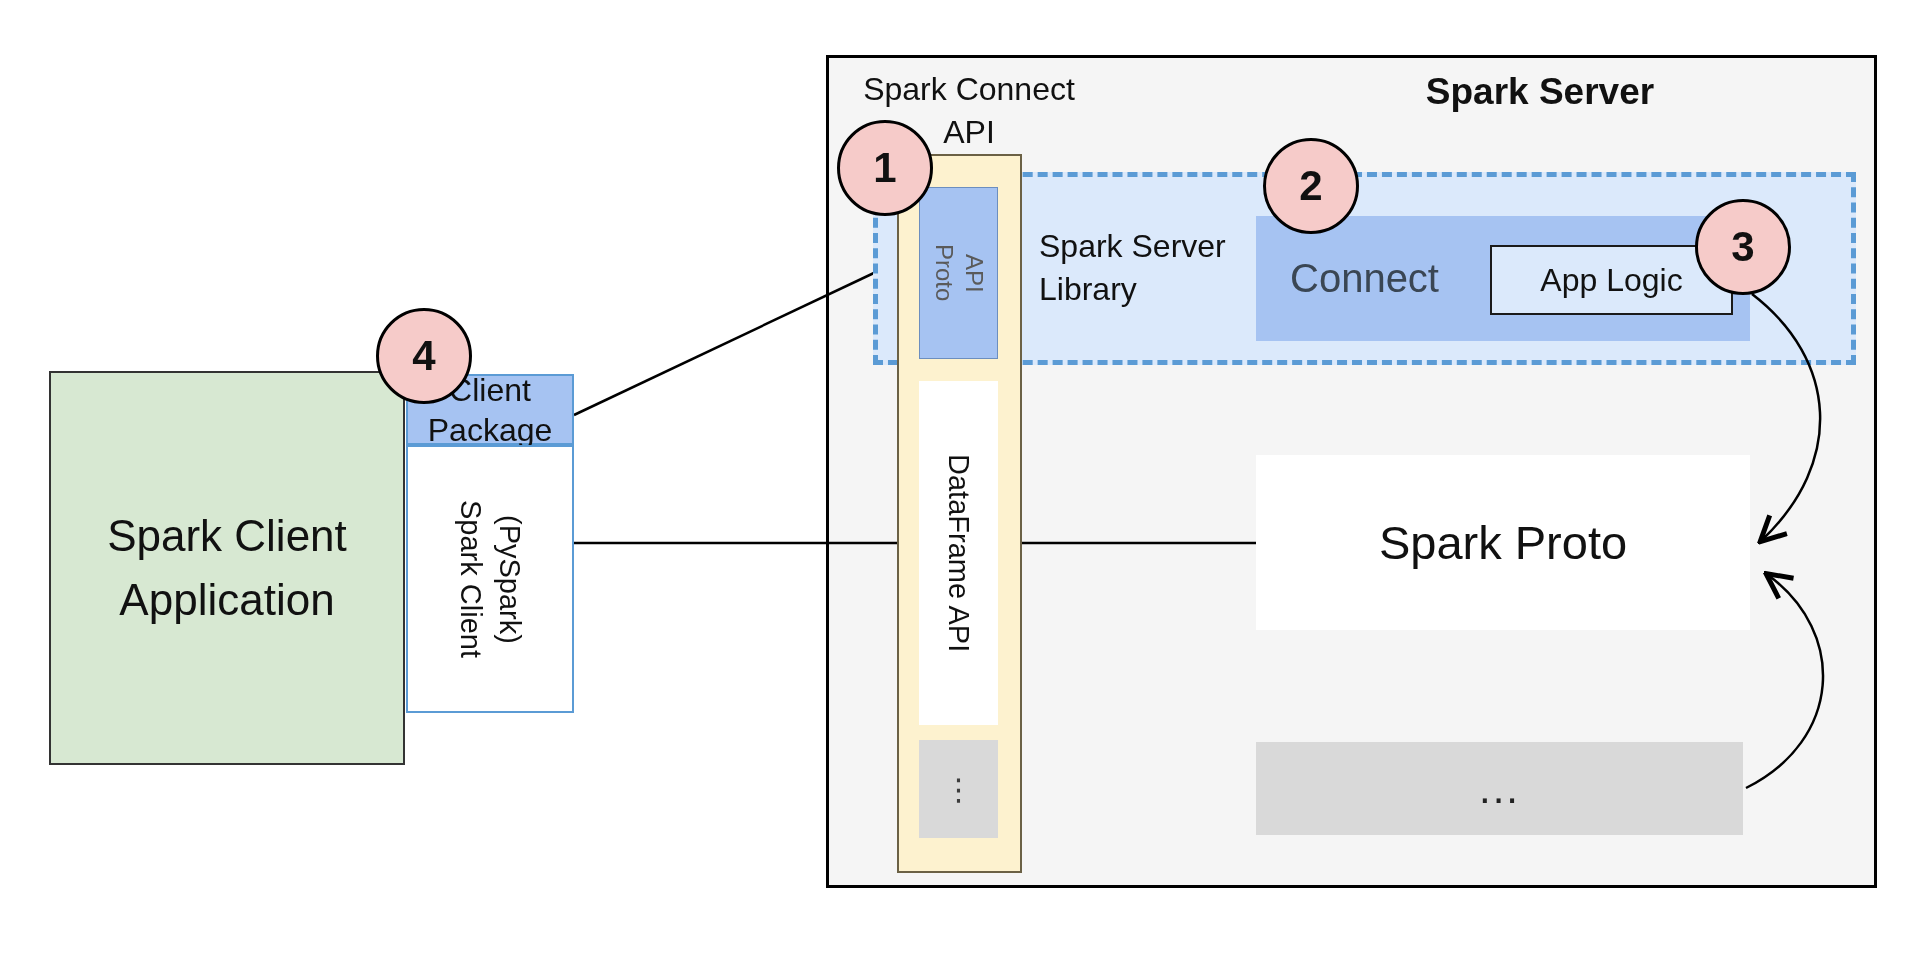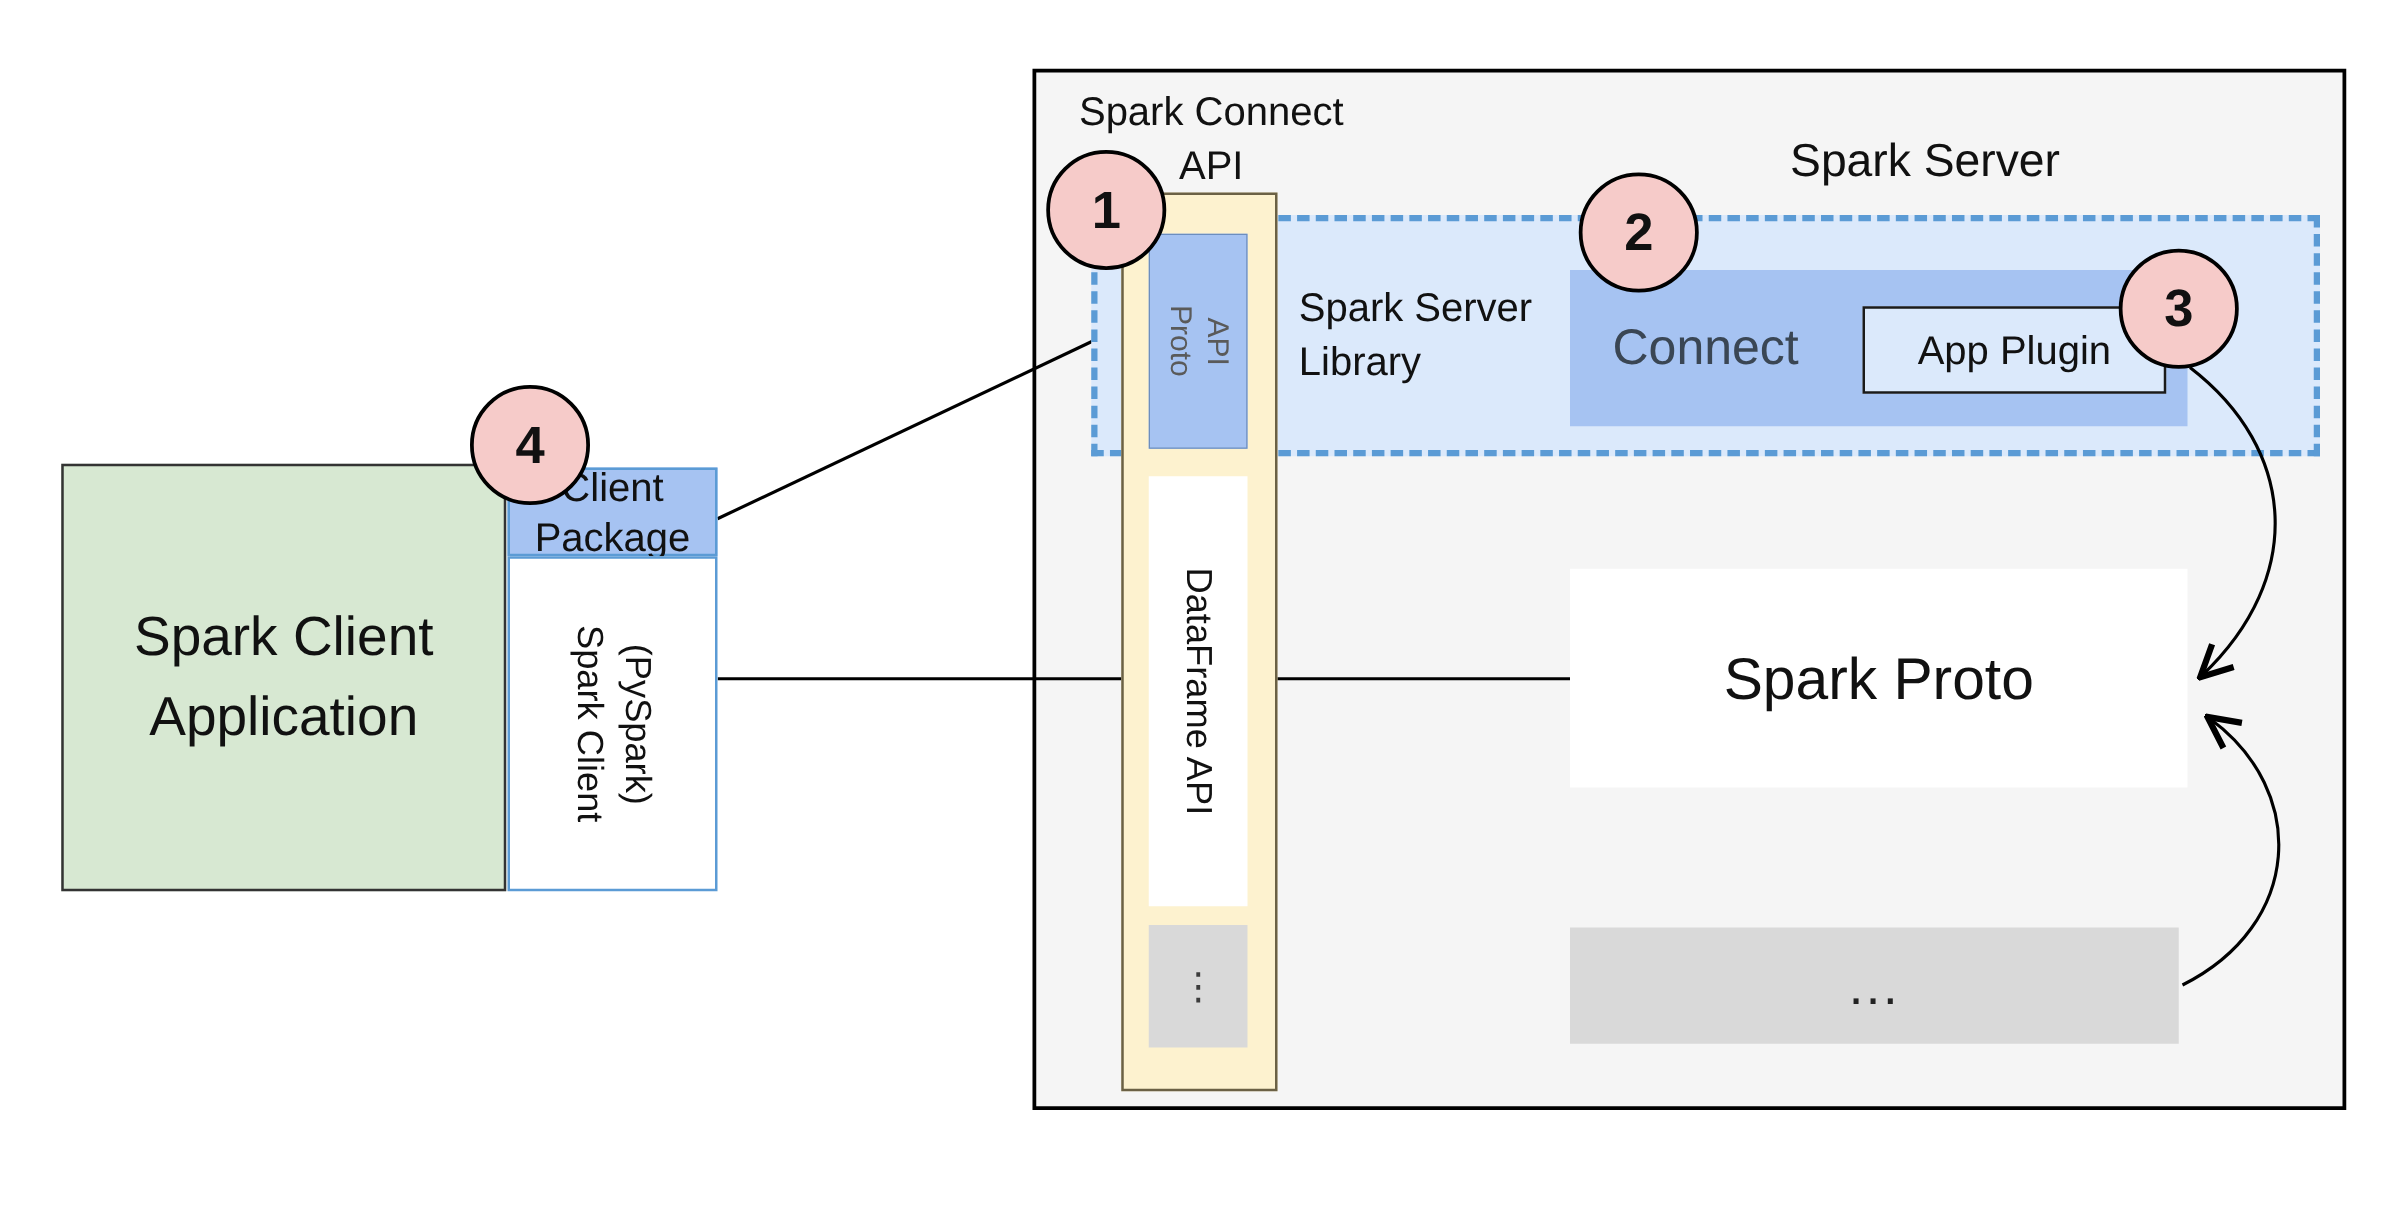--- a/index.html
+++ b/index.html
@@ -8,21 +8,21 @@
     position:relative; width:1917px; height:964px; background:#ffffff;
     font-family:"Liberation Sans", sans-serif; color:#111; overflow:hidden;
   }
   .abs { position:absolute; }
   .center { display:flex; align-items:center; justify-content:center; text-align:center; }
   .vwrap { display:flex; align-items:center; justify-content:center; width:100%; height:100%; }
   .vtext { writing-mode:vertical-lr; text-orientation:mixed; text-align:center; line-height:1.25; }
   svg.overlay { position:absolute; left:0; top:0; pointer-events:none; }
 
   .server-box { background:var(--server_fill,#f5f5f5); border:3px solid #000; z-index:1; }
-  .server-title { font-size:37px; font-weight:normal; z-index:4;margin-top:37px; }
+  .server-title { font-size:37px; font-weight:bold; z-index:4; }
   .plain-label { z-index:4; }
   .connect-label { font-size:32px; line-height:1.35; text-align:center; }
   .library-label { font-size:32px; line-height:1.35; text-align:left; }
   .dashed-box { background:var(--light_blue_fill,#dbe9fb); border:5px dashed var(--dashed_border,#5b9bd5); z-index:3; }
   .yellow-col { background:var(--yellow_fill,#fdf2cf); border:2px solid var(--yellow_border,#6b6145); z-index:4; }
   .proto-box { background:var(--blue_fill,#a6c3f2); border:1.5px solid #6c8ebf; z-index:5; }
   .proto-box .vtext { font-size:24px; color:#5a5a5a; height:100px; }
   .dataframe-box { background:#ffffff; z-index:5; }
   .dataframe-box .vtext { font-size:29px; color:#111; }
   .api-more-box { background:var(--gray_fill,#d9d9d9); z-index:5; font-size:30px; color:#3c3c3c; }
@@ -78,32 +78,32 @@
 
   <div class="abs api-more-box center" style="left:919px; top:740px; width:79px; height:98px;">
     <span>⋮</span>
   </div>
 
   <div class="abs plugin-box" style="left:1256px; top:216px; width:494px; height:125px;">
     <span>Connect</span>
   </div>
 
   <div class="abs applogic-box center" style="left:1490px; top:245px; width:243px; height:70px;">
-    <span>App Plugin</span>
+    <span>App Logic</span>
   </div>
 
   <div class="abs core-box center" style="left:1256px; top:455px; width:494px; height:175px;">
     <span>Spark Proto</span>
   </div>
 
   <div class="abs core-more-box center" style="left:1256px; top:742px; width:487px; height:93px;">
     <span>...</span>
   </div>
 
-  <div class="abs green-box center" style="left:49px; top:371px; width:356px; height:342px; padding:0 20px;">
+  <div class="abs green-box center" style="left:49px; top:371px; width:356px; height:394px; padding:0 20px;">
     <span>Spark Client Application</span>
   </div>
 
   <div class="abs package-box center" style="left:406px; top:374px; width:168px; height:71px;">
     <span>Client Package</span>
   </div>
 
   <div class="abs client-box" style="left:406px; top:445px; width:168px; height:268px;">
     <div class="vwrap">
         <span class="vtext">Spark Client (PySpark)</span>

